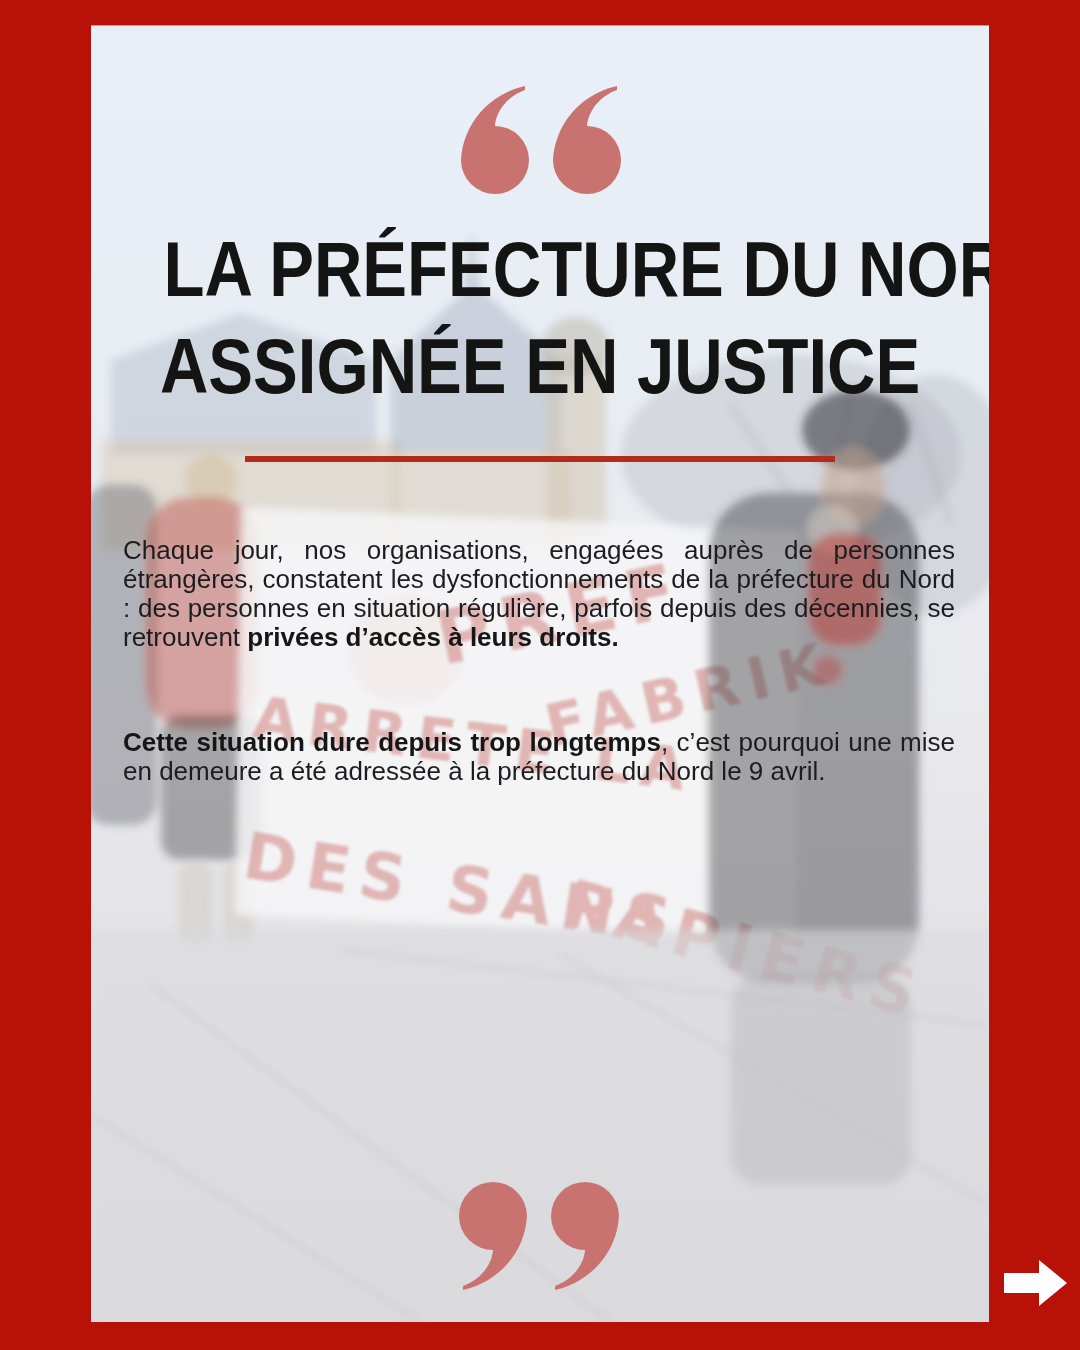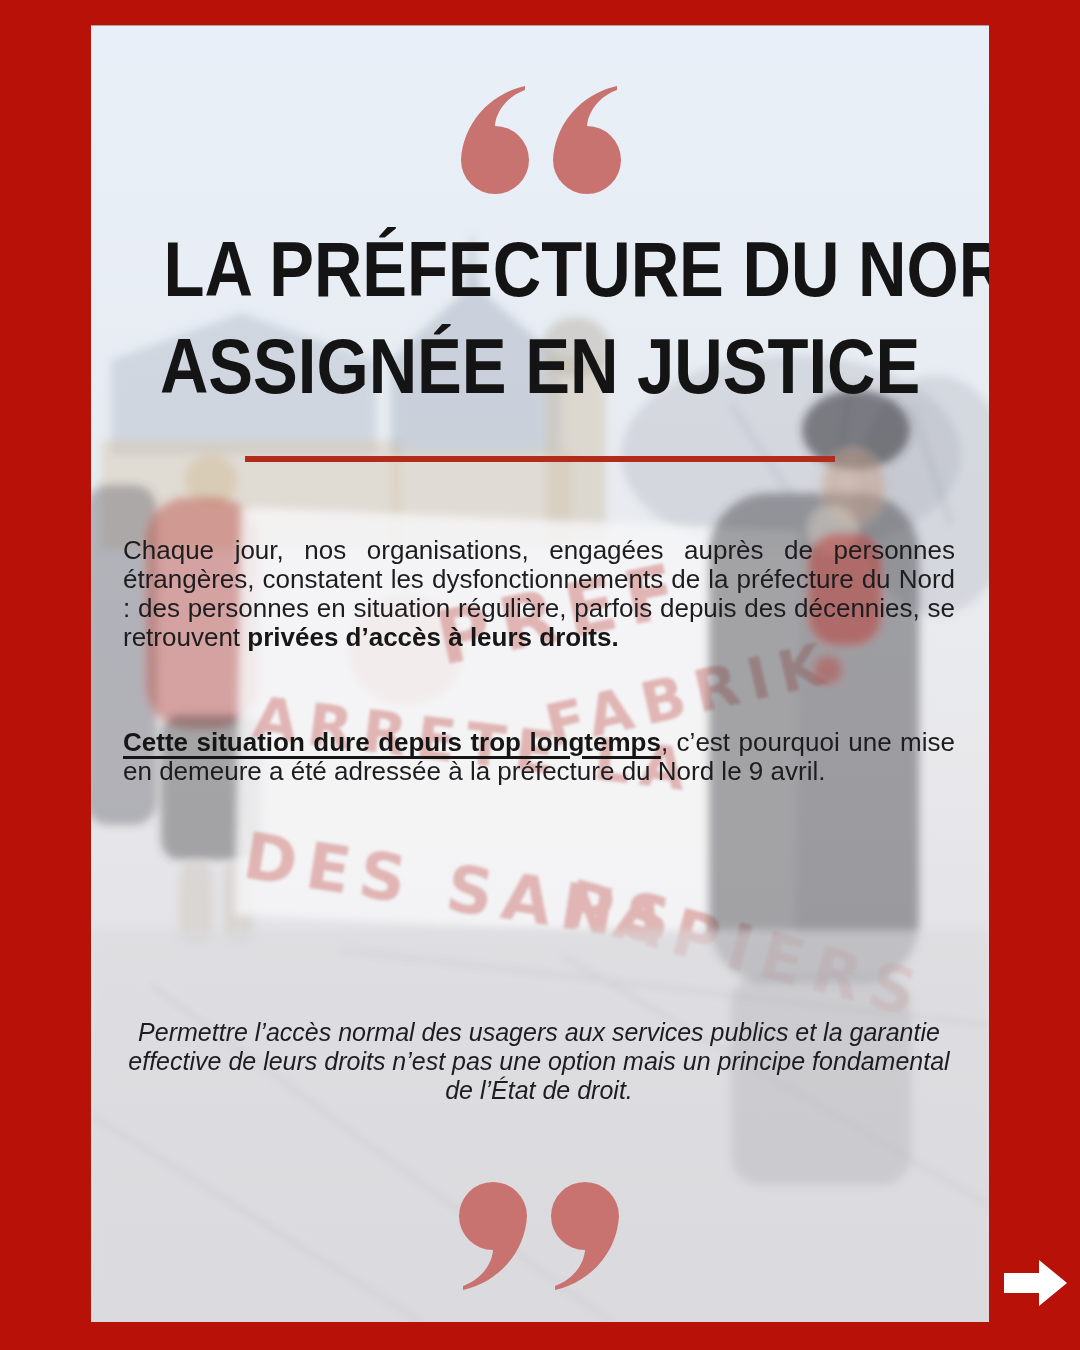--- a/index.html
+++ b/index.html
@@ -19,21 +19,21 @@
     font-size:78px;line-height:97px;font-weight:700;color:#141414;letter-spacing:0;}
   .title span{display:inline-block;transform:scaleX(.86);white-space:nowrap;}
   .divider{position:absolute;top:431px;left:154px;width:590px;height:6px;background:#b22b1b;}
   .para{position:absolute;left:16px;width:832px;margin:16px;color:#1d1d1f;
     font-size:26px;line-height:29px;text-align:justify;}
   .p1{top:495px;}
   .p2{top:687px;}
   .p3{top:797px;}
   .p4{top:977px;text-align:center;font-style:italic;font-size:25px;}
   .b{font-weight:700;color:#161617;}
-  .bu{font-weight:700;color:#161617;text-decoration:underline;
+  .bu{font-weight:700;color:#161617;
     text-decoration-thickness:3px;text-underline-offset:5px;}
   .next-arrow{position:absolute;left:1004px;top:1259px;width:64px;height:48px;}
   .next-arrow svg{display:block;}
   .gtxt{font-family:"DejaVu Sans",sans-serif;font-weight:700;letter-spacing:10px;}
 </style>
 </head>
 <body>
 
 <div class="frame">
 
@@ -119,21 +119,20 @@
         <span>ASSIGNÉE EN JUSTICE</span>
       </h1>
 
       <div class="divider"></div>
 
       <p class="para p1"><span>Chaque jour, nos organisations, engagées auprès de personnes étrangères, constatent les dysfonctionnements de la préfecture du Nord : des personnes en situation régulière, parfois depuis des décennies, se retrouvent </span><span class="b">privées d’accès à leurs droits.</span></p>
 
       <p class="para p2"><span class="bu">Cette situation dure depuis trop longtemps</span><span>, c’est pourquoi une mise en demeure a été adressée à la préfecture du Nord le 9 avril.</span></p>
 
 
-      <p class="para p4"><span>Permettre l’accès normal des usagers aux services publics et la garantie effective de leurs droits n’est pas une option mais un principe fondamental de l’État de droit.</span></p>
 
       <div class="quote quote-close">
         <svg viewBox="0 0 170 112">
           <g fill="#c87370">
             <path d="M70 2 C34 10 8 40 6 76 A34 34 0 1 0 40 42 C41 27 53 12 70 6 Z"></path>
             <path d="M162 2 C126 10 100 40 98 76 A34 34 0 1 0 132 42 C133 27 145 12 162 6 Z"></path>
           </g>
         </svg>
       </div>
 

